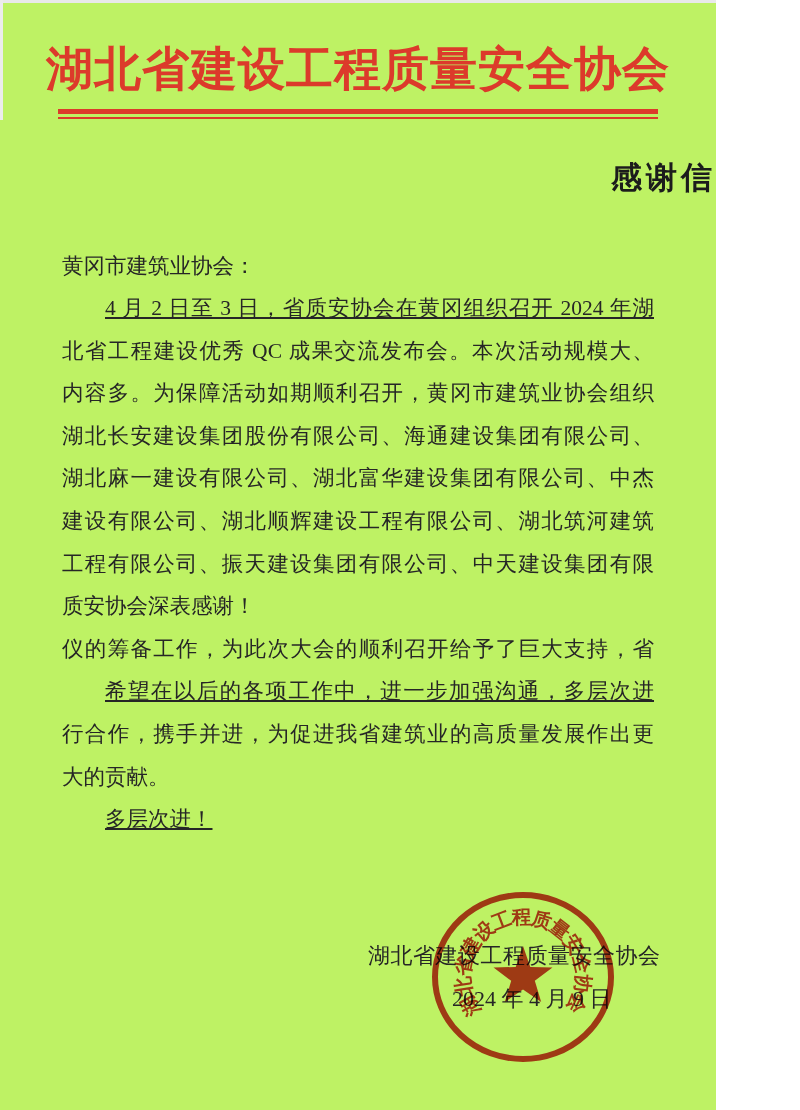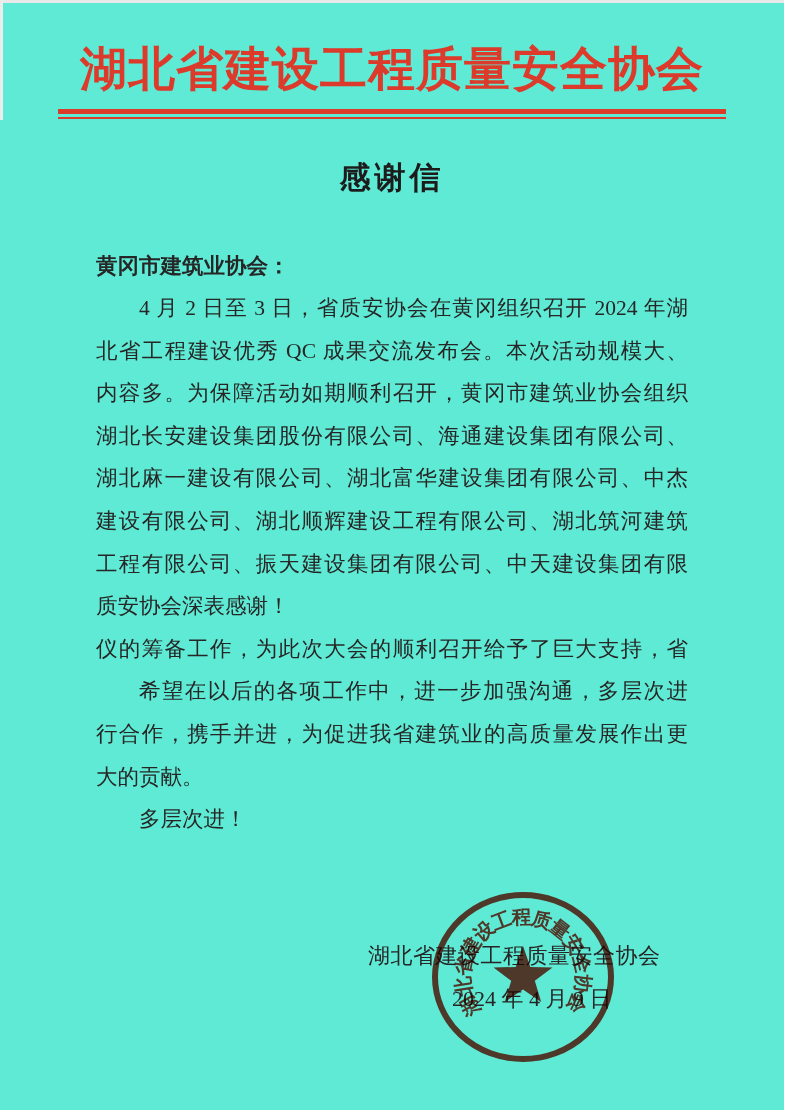--- a/index.html
+++ b/index.html
@@ -1,41 +1,41 @@
 <!DOCTYPE html>
 <html lang="zh"><head>
 <meta charset="utf-8">
 <style>
   html,body{margin:0;padding:0;}
   body{background:#ffffff;font-family:"Liberation Serif","DejaVu Serif",serif;}
-  .page{position:relative;width:784px;height:1110px;background:#5eead4;overflow:hidden;}
+  .page{position:relative;width:716px;height:1110px;background:#bef264;overflow:hidden;}
 
   
   .edge-top{position:absolute;left:0;top:0;width:800px;height:3px;background:#e9e9e9;}
   .edge-left{position:absolute;left:0;top:0;width:3px;height:120px;background:#ececec;}
   .edge-right{position:absolute;left:792px;top:0;width:2px;height:1110px;background:#dcdcdc;}
 
   
   .org-title{padding-top:34px;text-align:center;font-size:47px;font-weight:bold;
     color:#dc3a2b;letter-spacing:1px;line-height:1.5;}
   .rules{margin:4px 58px 0 58px;}
   .rule-thick{height:5px;background:#dc3a2b;}
   .rule-thin{height:2px;background:#dc3a2b;margin-top:3px;}
 
   
-  .letter-title{margin-top:38px;text-align:center;font-size:31px;font-weight:bold;
+  .letter-title{margin-top:38px;text-align:right;font-size:31px;font-weight:bold;
     color:#1c1c1c;letter-spacing:4px;}
 
   
   .letter-body{margin:46px auto 0 auto;width:592px;color:#262626;}
   .line{font-size:21.5px;line-height:42.6px;height:42.6px;white-space:nowrap;
     text-align:justify;text-align-last:justify;}
   .line.no-just{text-align:left;text-align-last:left;}
-  .line.indent{padding-left:43px;}
-  .line.salutation{font-weight:700;}
+  .line.indent{padding-left:43px;text-decoration:underline;}
+  .line.salutation{font-weight:400;}
 
   
   .signature{position:absolute;top:941px;left:368px;width:300px;font-size:22px;
     color:#262626;letter-spacing:0.5px;}
   .sign-date{position:absolute;top:984px;left:436px;width:170px;font-size:22px;
     color:#262626;margin-left:16px;}
 
   
   .stamp{position:absolute;left:430px;top:888px;width:186px;height:178px;
     opacity:0.9;mix-blend-mode:multiply;pointer-events:none;}

